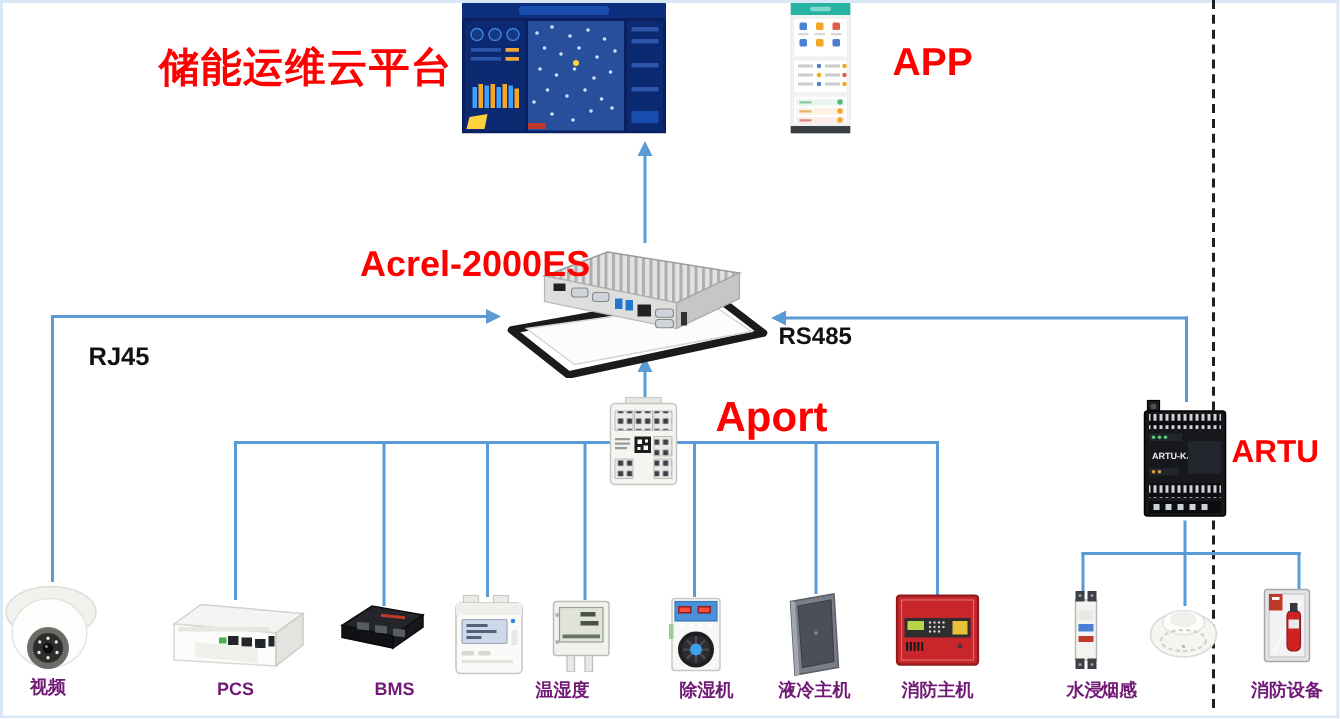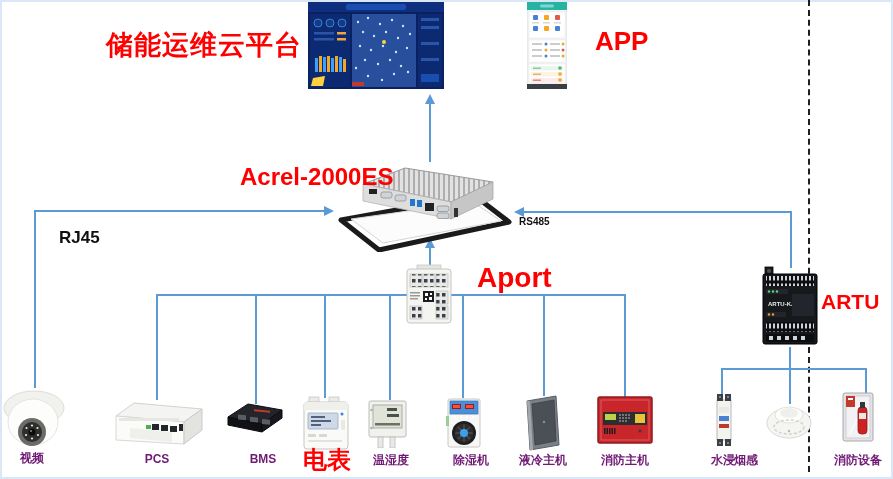--- a/index.html
+++ b/index.html
@@ -60,21 +60,21 @@
   <div class="v" style="left:789px;top:368px;height:36px;"></div>
   <div class="v" style="left:865px;top:368px;height:26px;"></div>
 
   <div class="red-t" style="left:106px;top:27px;font-size:27px;letter-spacing:1px;">储能运维云平台</div>
   <div class="red-t" style="left:595px;top:26px;font-size:26px;">APP</div>
   <div class="red-t" style="left:196px;top:163px;font-size:24px;margin-left:44px;">Acrel-2000ES</div>
   <div class="red-t" style="left:477px;top:262px;font-size:28px;">Aport</div>
   <div class="red-t" style="left:821px;top:290px;font-size:21px;">ARTU</div>
 
   <div class="blk-t" style="left:59px;top:228px;font-size:17px;">RJ45</div>
-  <div class="blk-t" style="left:519px;top:216px;font-size:10px;">RS485</div>
+  <div class="blk-t" style="left:519px;top:216px;font-size:16px;">RS485</div>
 
   <div class="dev" style="left:308px;top:2px;">
     <svg width="136" height="87">
       <rect x="0" y="0" width="136" height="87" fill="#0a2060"></rect>
       <rect x="0" y="0" width="136" height="10" fill="#0d2f7d"></rect>
       <rect x="38" y="2" width="60" height="6" rx="2" fill="#1a4db0"></rect>
 
       <rect x="2" y="12" width="40" height="73" fill="#0c2a72"></rect>
       <circle cx="10" cy="21" r="4" fill="#123a85" stroke="#3f7fd9" stroke-width="1"></circle>
       <circle cx="22" cy="21" r="4" fill="#123a85" stroke="#3f7fd9" stroke-width="1"></circle>
@@ -445,22 +445,21 @@
       <line x1="8" y1="44" x2="26" y2="10" stroke="#ffffff" stroke-width="2" opacity="0.6"></line>
       <rect x="17" y="16" width="9" height="27" rx="3.5" fill="#cc2222" stroke="#8f1b1e" stroke-width="0.8"></rect>
       <rect x="19" y="11" width="5" height="6" fill="#33363a"></rect>
       <rect x="18" y="22" width="7" height="6" fill="#e8e8e4"></rect>
     </svg>
   </div>
 
   <div class="dev-lbl" style="left:6px;top:450px;width:52px;">视频</div>
   <div class="dev-lbl" style="left:132px;top:452px;width:50px;">PCS</div>
   <div class="dev-lbl" style="left:238px;top:452px;width:50px;">BMS</div>
-  <div class="dev-lbl red" style="left:297px;top:444px;width:60px;">电表</div>
-  <div class="dev-lbl" style="left:361px;top:452px;width:60px;">温湿度</div>
+  <div class="dev-lbl" style="left:345px;top:452px;width:60px;">温湿度</div>
   <div class="dev-lbl" style="left:441px;top:452px;width:60px;">除湿机</div>
   <div class="dev-lbl" style="left:503px;top:452px;width:80px;">液冷主机</div>
   <div class="dev-lbl" style="left:585px;top:452px;width:80px;">消防主机</div>
   <div class="dev-lbl" style="left:693px;top:452px;width:60px;">水浸</div>
   <div class="dev-lbl" style="left:716px;top:452px;width:60px;">烟感</div>
   <div class="dev-lbl" style="left:818px;top:452px;width:80px;">消防设备</div>
 
 </div>
 
 </body></html>

